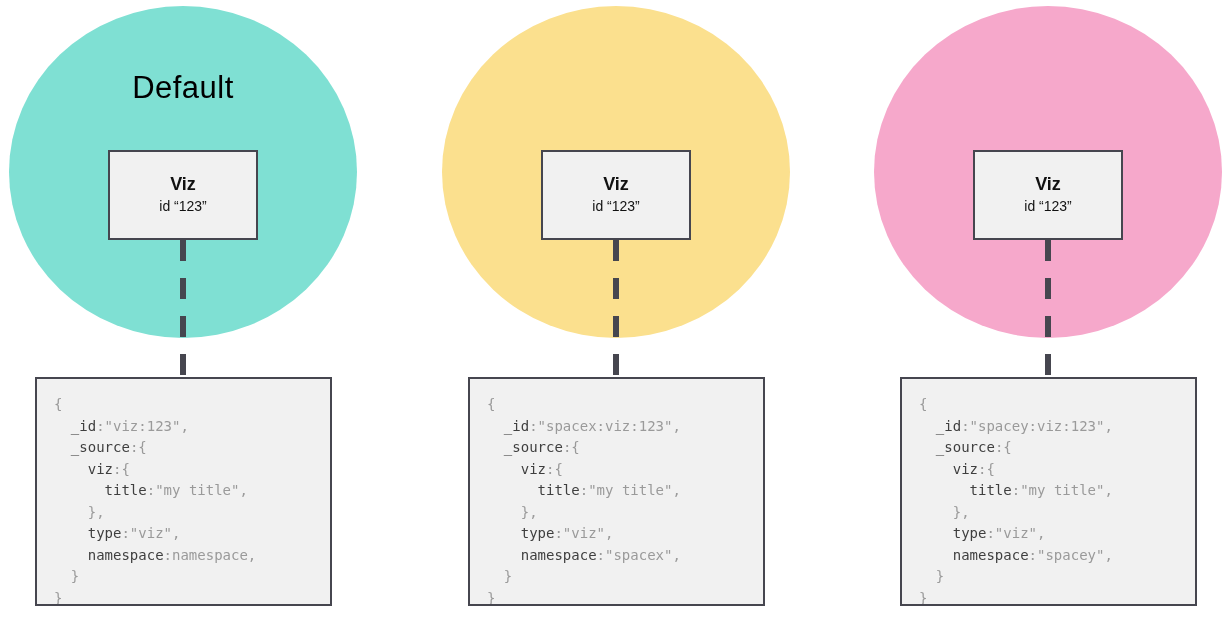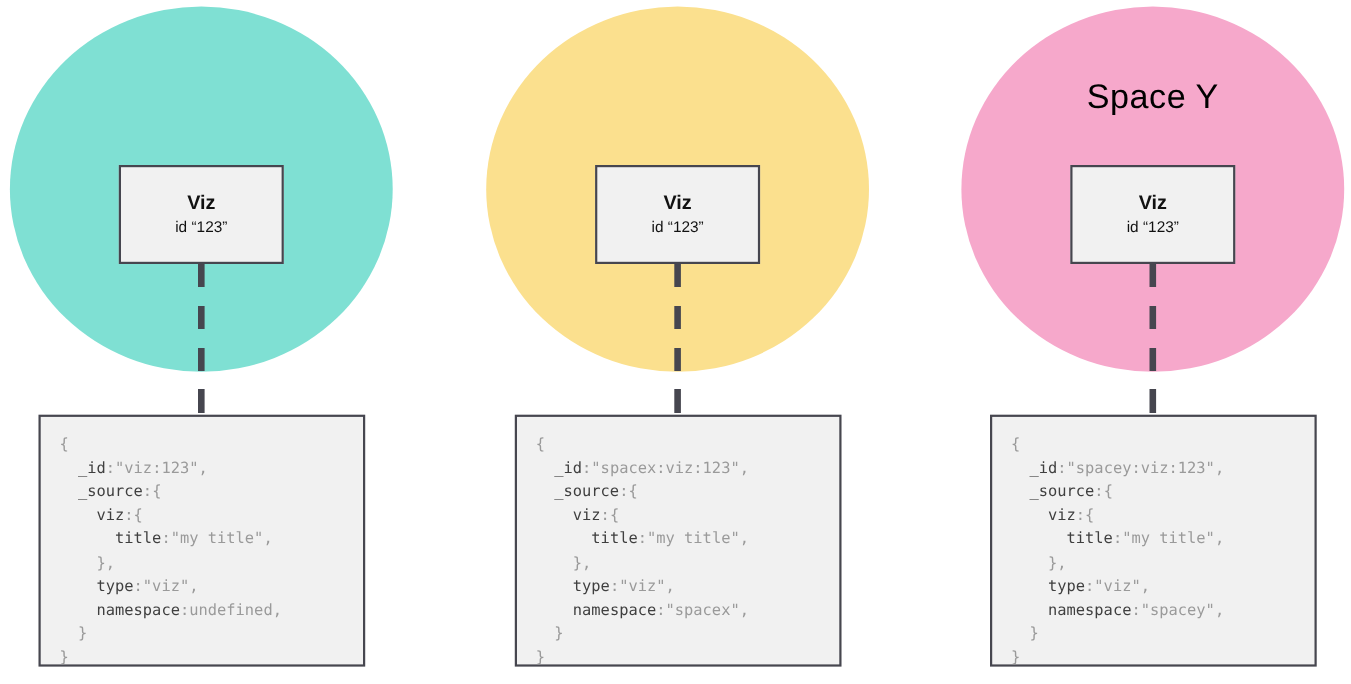--- a/index.html
+++ b/index.html
@@ -91,34 +91,35 @@
   .tok-key   { color: var(--code-key); font-weight: normal; }
   .tok-plain { color: var(--code-plain); }
 </style>
 </head>
 <body>
 
 <div class="canvas">
 
   <div class="column" style="left:3px">
     <div class="circle" style="background: rgb(127, 224, 211);"></div>
+    <div class="space-title">Default</div>
     <div class="dash"></div>
     <div class="viz-box">
       <div class="viz-name">Viz</div>
       <div class="viz-id">id “123”</div>
     </div>
     <div class="code-box">
         <div class="code-line"><span class="tok-plain">{</span></div>
         <div class="code-line"><span class="tok-plain">  </span><span class="tok-key">_id</span><span class="tok-plain">:"viz:123",</span></div>
         <div class="code-line"><span class="tok-plain">  </span><span class="tok-key">_source</span><span class="tok-plain">:{</span></div>
         <div class="code-line"><span class="tok-plain">    </span><span class="tok-key">viz</span><span class="tok-plain">:{</span></div>
         <div class="code-line"><span class="tok-plain">      </span><span class="tok-key">title</span><span class="tok-plain">:"my title",</span></div>
         <div class="code-line"><span class="tok-plain">    },</span></div>
         <div class="code-line"><span class="tok-plain">    </span><span class="tok-key">type</span><span class="tok-plain">:"viz",</span></div>
-        <div class="code-line"><span class="tok-plain">    </span><span class="tok-key">namespace</span><span class="tok-plain">:undefined,</span></div>
+        <div class="code-line"><span class="tok-plain">    </span><span class="tok-key">namespace</span><span class="tok-plain">:namespace,</span></div>
         <div class="code-line"><span class="tok-plain">  }</span></div>
         <div class="code-line"><span class="tok-plain">}</span></div>
       </div>
   </div>
 
   <div class="column" style="left:436px">
     <div class="circle" style="background: rgb(251, 224, 142);"></div>
     <div class="dash"></div>
     <div class="viz-box">
       <div class="viz-name">Viz</div>
@@ -133,21 +134,20 @@
         <div class="code-line"><span class="tok-plain">    },</span></div>
         <div class="code-line"><span class="tok-plain">    </span><span class="tok-key">type</span><span class="tok-plain">:"viz",</span></div>
         <div class="code-line"><span class="tok-plain">    </span><span class="tok-key">namespace</span><span class="tok-plain">:"spacex",</span></div>
         <div class="code-line"><span class="tok-plain">  }</span></div>
         <div class="code-line"><span class="tok-plain">}</span></div>
       </div>
   </div>
 
   <div class="column" style="left:868px">
     <div class="circle" style="background: rgb(246, 168, 203);"></div>
-    <div class="space-title">Space Y</div>
     <div class="dash"></div>
     <div class="viz-box">
       <div class="viz-name">Viz</div>
       <div class="viz-id">id “123”</div>
     </div>
     <div class="code-box">
         <div class="code-line"><span class="tok-plain">{</span></div>
         <div class="code-line"><span class="tok-plain">  </span><span class="tok-key">_id</span><span class="tok-plain">:"spacey:viz:123",</span></div>
         <div class="code-line"><span class="tok-plain">  </span><span class="tok-key">_source</span><span class="tok-plain">:{</span></div>
         <div class="code-line"><span class="tok-plain">    </span><span class="tok-key">viz</span><span class="tok-plain">:{</span></div>

